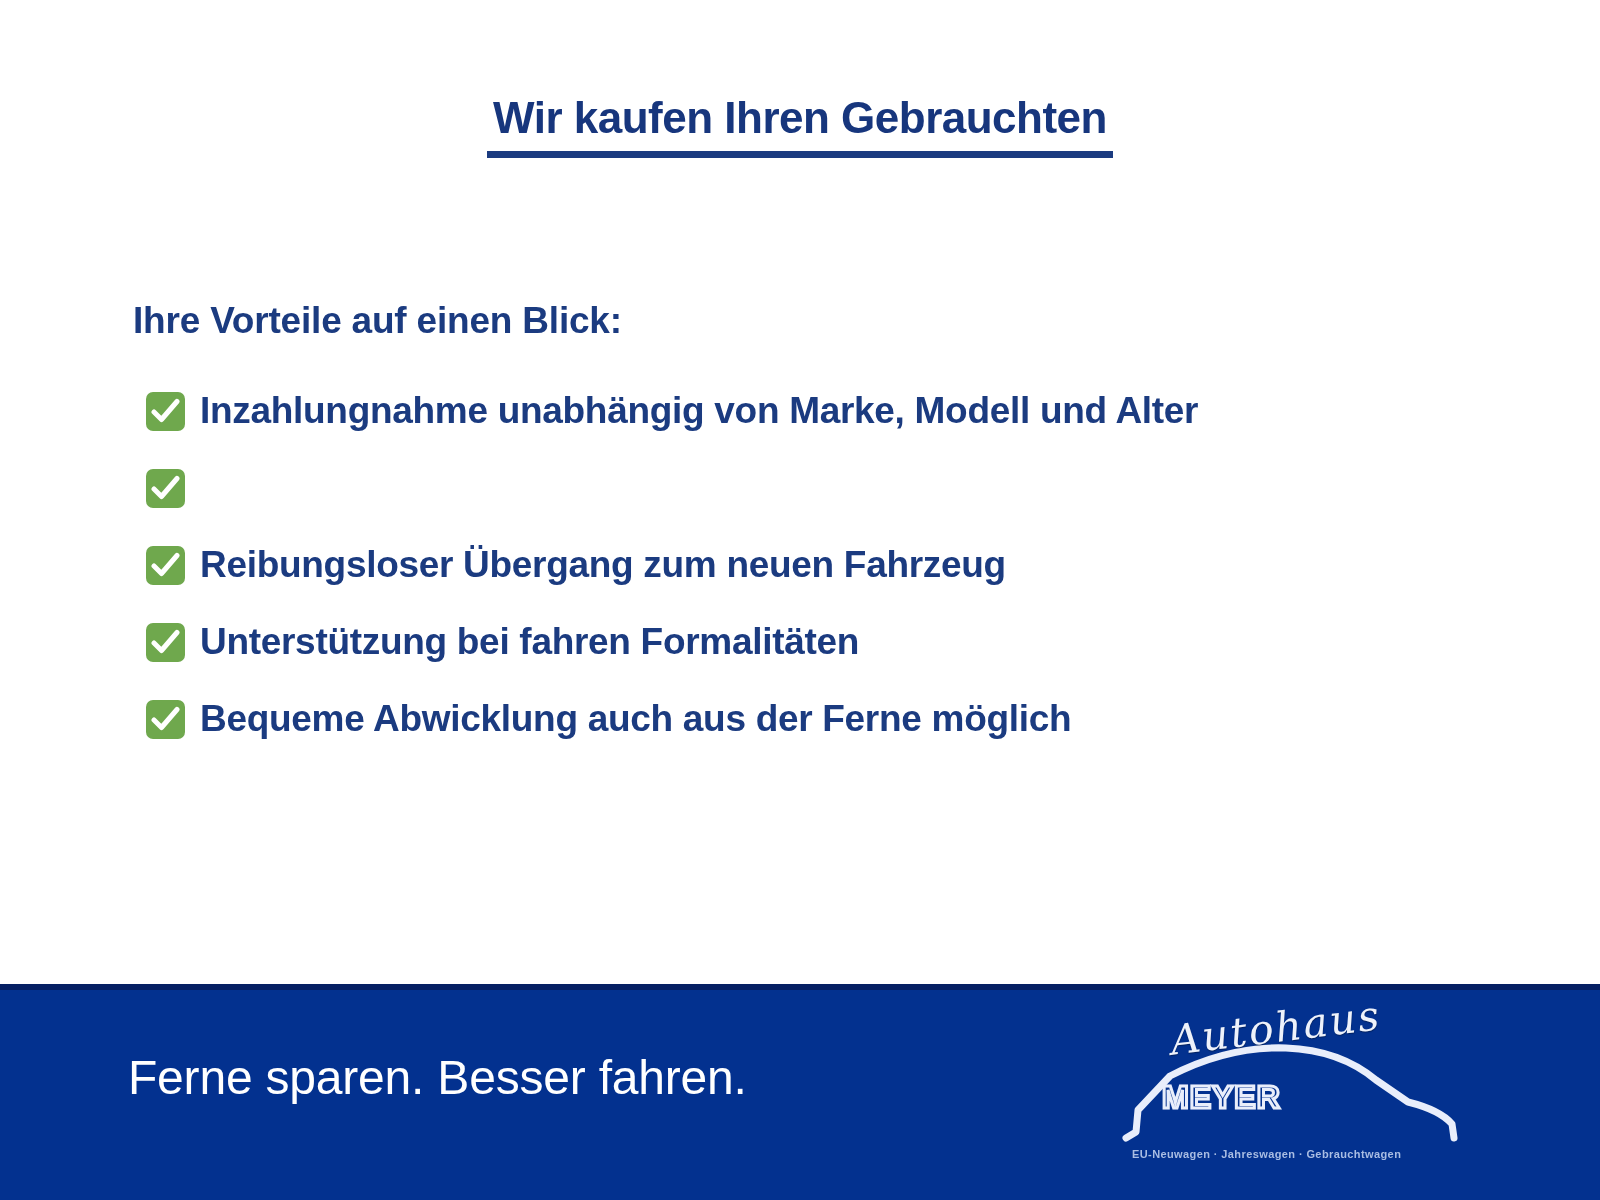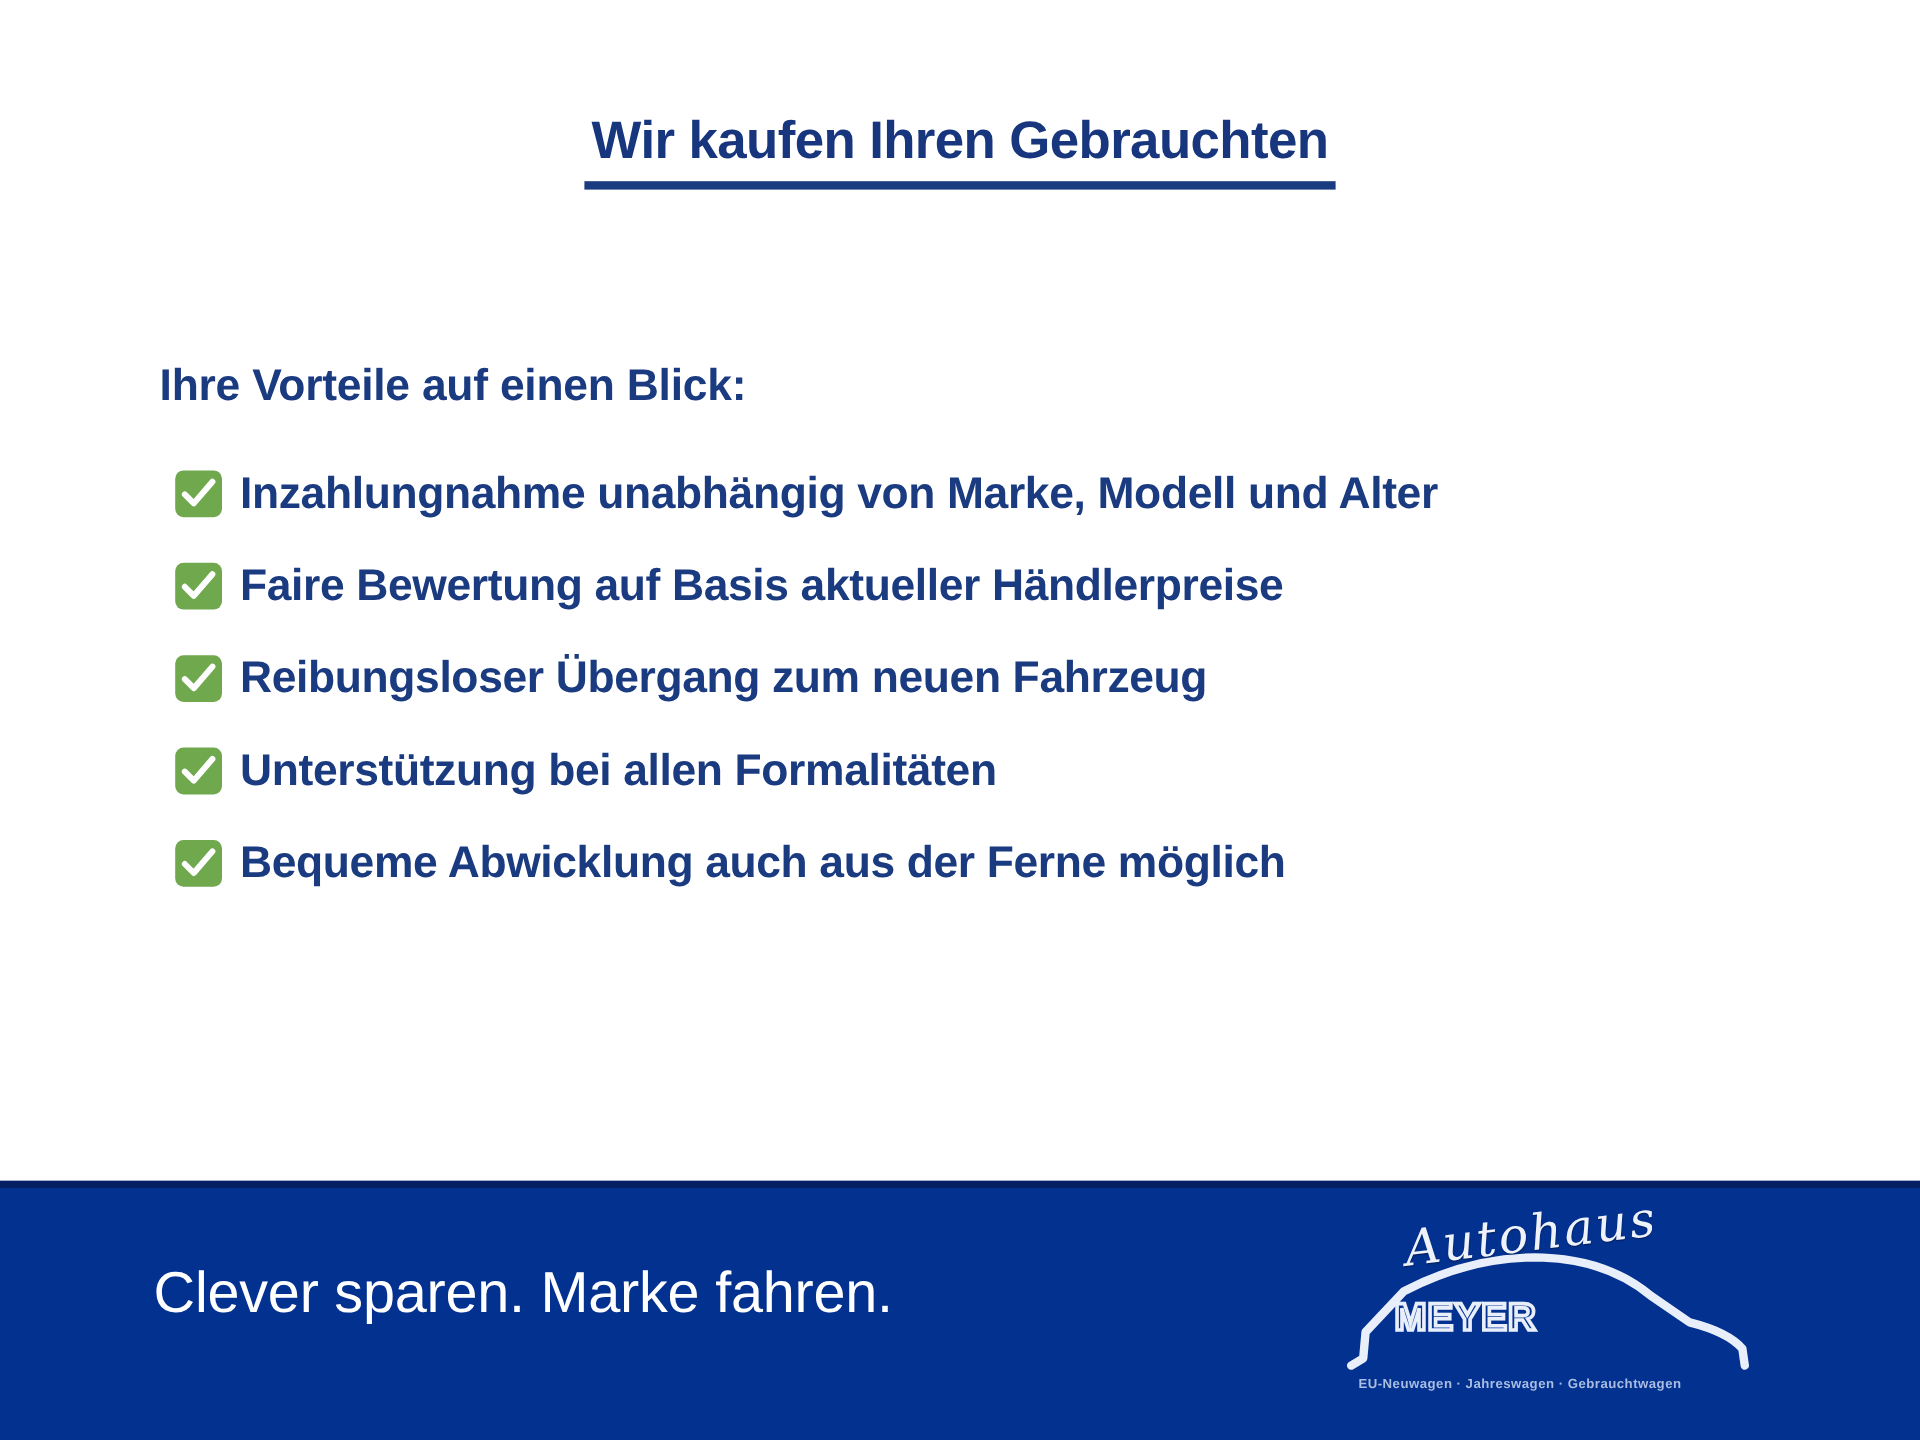--- a/index.html
+++ b/index.html
@@ -188,55 +188,54 @@
       </span>
       <span class="benefit-text">Inzahlungnahme unabhängig von Marke, Modell und Alter</span>
     </div>
 
     <div class="benefit-row">
       <span class="check-icon">
         <svg viewBox="0 0 29 27" aria-hidden="true">
           <path d="M3 14 L10.5 21.5 L26 3.5" fill="none" stroke="#ffffff" stroke-width="5" stroke-linecap="round" stroke-linejoin="round"></path>
         </svg>
       </span>
-      <span class="benefit-text">Faire Bewertung auf Basis aktueller Händlerpreise</span>
     </div>
 
     <div class="benefit-row">
       <span class="check-icon">
         <svg viewBox="0 0 29 27" aria-hidden="true">
           <path d="M3 14 L10.5 21.5 L26 3.5" fill="none" stroke="#ffffff" stroke-width="5" stroke-linecap="round" stroke-linejoin="round"></path>
         </svg>
       </span>
       <span class="benefit-text">Reibungsloser Übergang zum neuen Fahrzeug</span>
     </div>
 
     <div class="benefit-row">
       <span class="check-icon">
         <svg viewBox="0 0 29 27" aria-hidden="true">
           <path d="M3 14 L10.5 21.5 L26 3.5" fill="none" stroke="#ffffff" stroke-width="5" stroke-linecap="round" stroke-linejoin="round"></path>
         </svg>
       </span>
-      <span class="benefit-text">Unterstützung bei allen Formalitäten</span>
+      <span class="benefit-text">Unterstützung bei fahren Formalitäten</span>
     </div>
 
     <div class="benefit-row">
       <span class="check-icon">
         <svg viewBox="0 0 29 27" aria-hidden="true">
           <path d="M3 14 L10.5 21.5 L26 3.5" fill="none" stroke="#ffffff" stroke-width="5" stroke-linecap="round" stroke-linejoin="round"></path>
         </svg>
       </span>
       <span class="benefit-text">Bequeme Abwicklung auch aus der Ferne möglich</span>
     </div>
 
   </div>
 
   <div class="footer-band">
 
-    <div class="footer-slogan">Clever sparen. Marke fahren.</div>
+    <div class="footer-slogan">Ferne sparen. Besser fahren.</div>
 
     <div class="logo">
       <svg viewBox="0 0 360 175" aria-hidden="true">
         <path d="M18 140 L28 134 L30 112 L62 78 Q120 48 178 50 Q232 52 268 82 L300 104
                  Q332 112 344 126 L346 140" fill="none" stroke="#e9eefb" stroke-width="7" stroke-linecap="round" stroke-linejoin="round"></path>
       </svg>
       <div class="logo-script">Autohaus</div>
       <div class="logo-name">MEYER</div>
       <div class="logo-sub">EU-Neuwagen · Jahreswagen · Gebrauchtwagen</div>
     </div>

